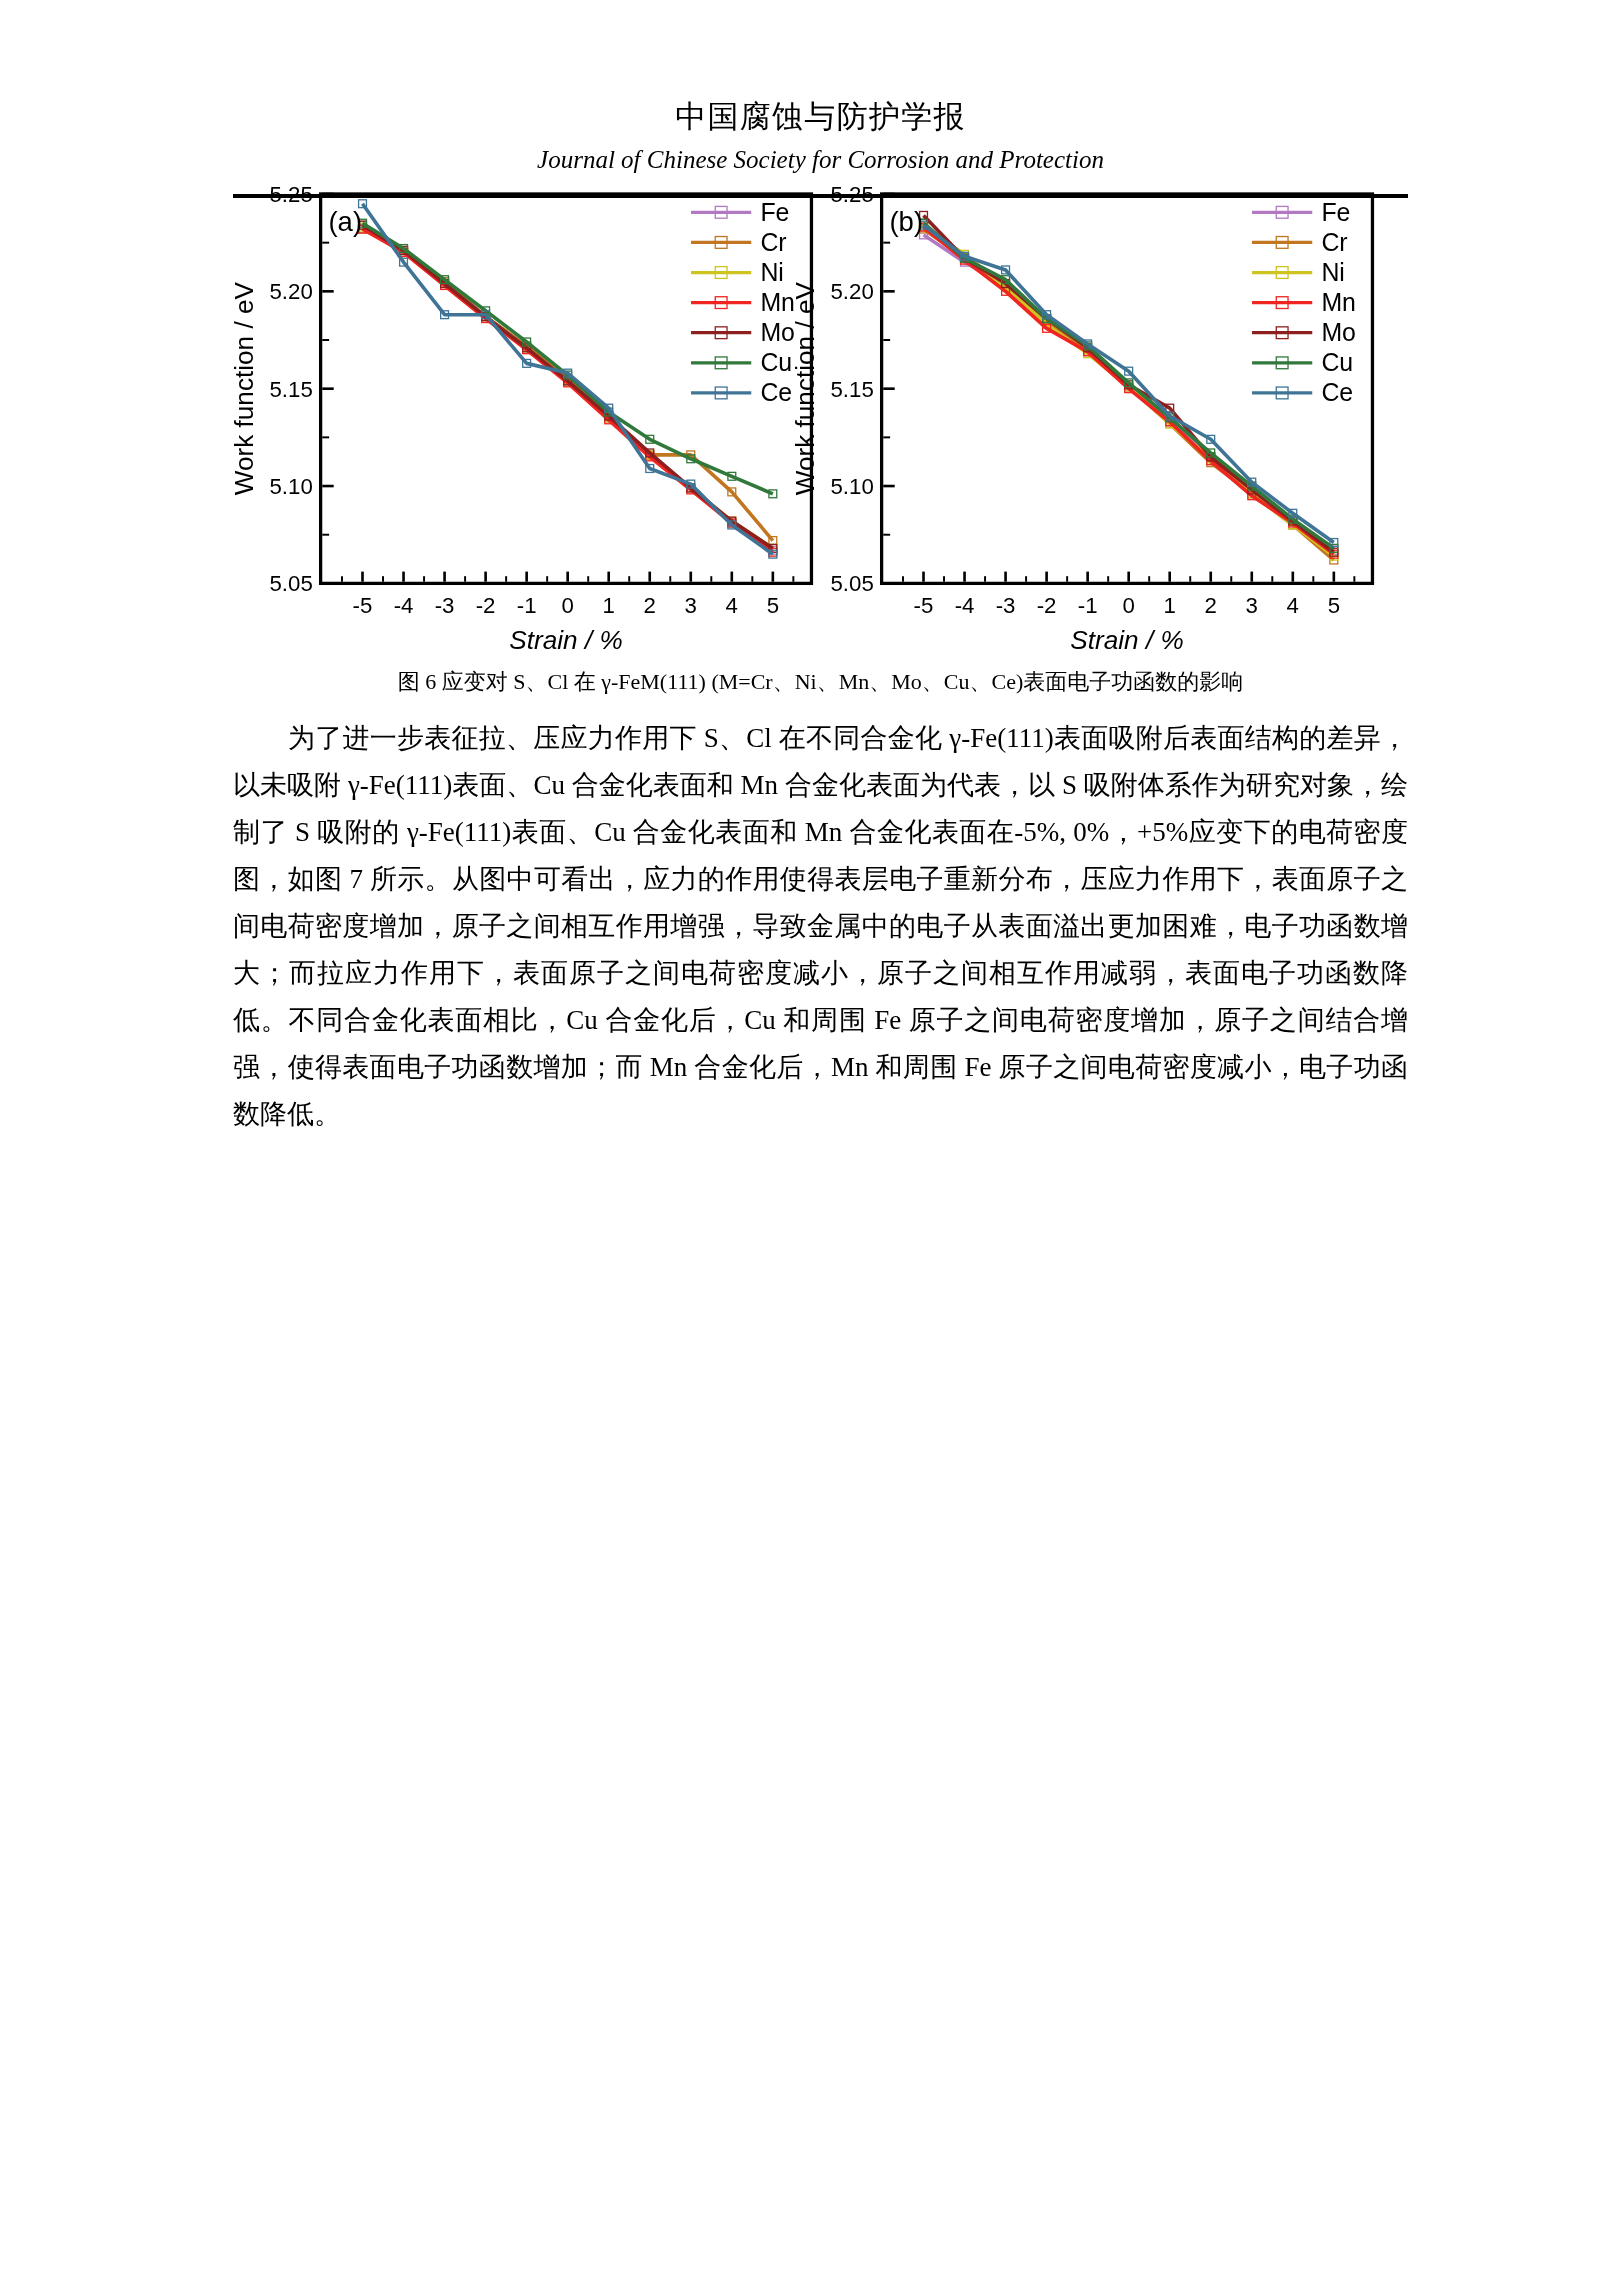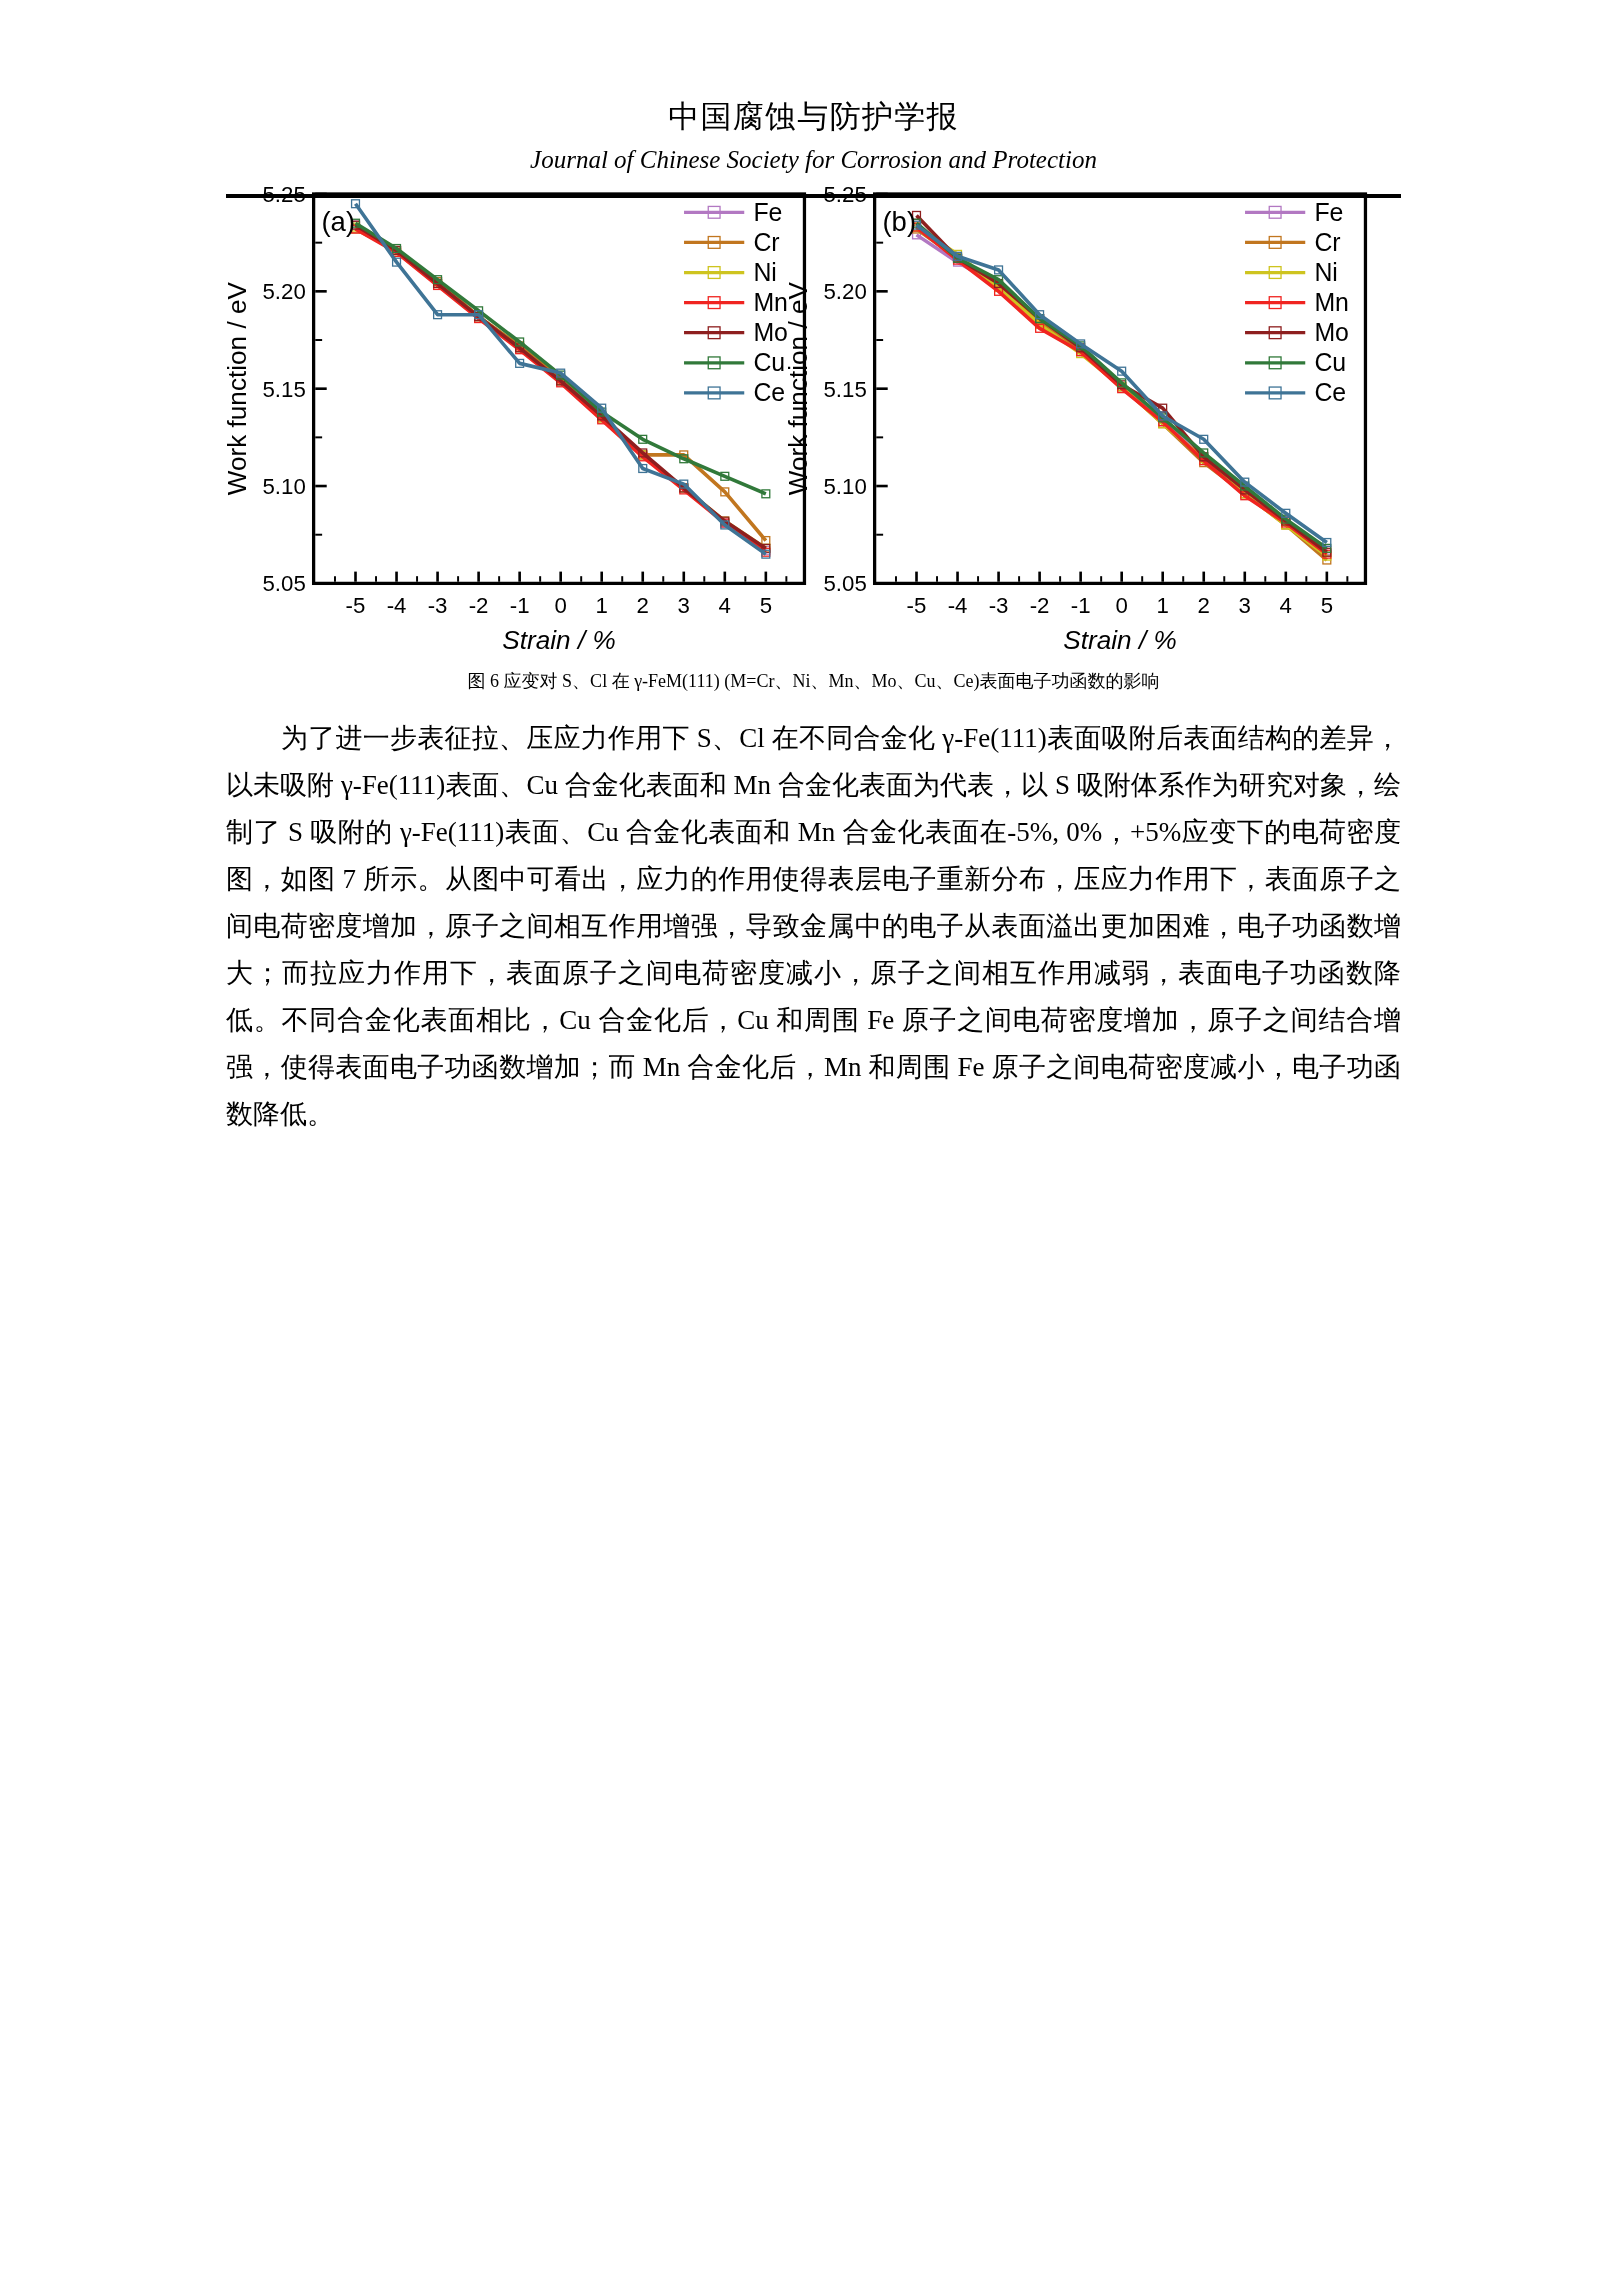--- a/index.html
+++ b/index.html
@@ -1,29 +1,29 @@
 <!DOCTYPE html>
 <html style="font-size:10.5px"><head>
 <meta charset="utf-8">
 <style>
   html,body{margin:0;padding:0;background:#ffffff;}
   .page{position:relative;width:1623px;height:2295px;background:#ffffff;
         font-family:"Liberation Serif", serif;color:#000;overflow:hidden;}
-  .content{position:absolute;left:226px;top:0;width:1175px;}
+  .content{position:absolute;left:233px;top:0;width:1175px;}
   .j-title{margin-top:98px;text-align:center;font-size:31px;line-height:38px;letter-spacing:1.3px;}
   .j-sub{margin-top:9.2px;text-align:center;font-size:25px;line-height:29px;font-style:italic;}
   .rule{margin-top:19.6px;height:3.9px;background:#000;}
   .para{font-size:27px;line-height:47px;text-align:justify;margin:0;}
   .p1{margin-top:5.2px;}
   .p1 sup{font-size:17px;line-height:0;}
   .figure{position:relative;margin-top:-15.7px;height:469px;}
   .chart{position:absolute;top:0;width:589px;height:469px;}
   .chart.a{left:-3.9px;}
   .chart.b{left:557px;}
-  .caption{margin-top:5.2px;text-align:center;font-size:18px;line-height:51px;}
+  .caption{margin-top:5.2px;text-align:center;font-size:22px;line-height:51px;}
   .p2{margin-top:8px;text-indent:55px;}
 </style>
 </head>
 <body>
 
 <div class="page">
   <div class="content">
 
     <div class="j-title">中国腐蚀与防护学报</div>
     <div class="j-sub">Journal of Chinese Society for Corrosion and Protection</div>

